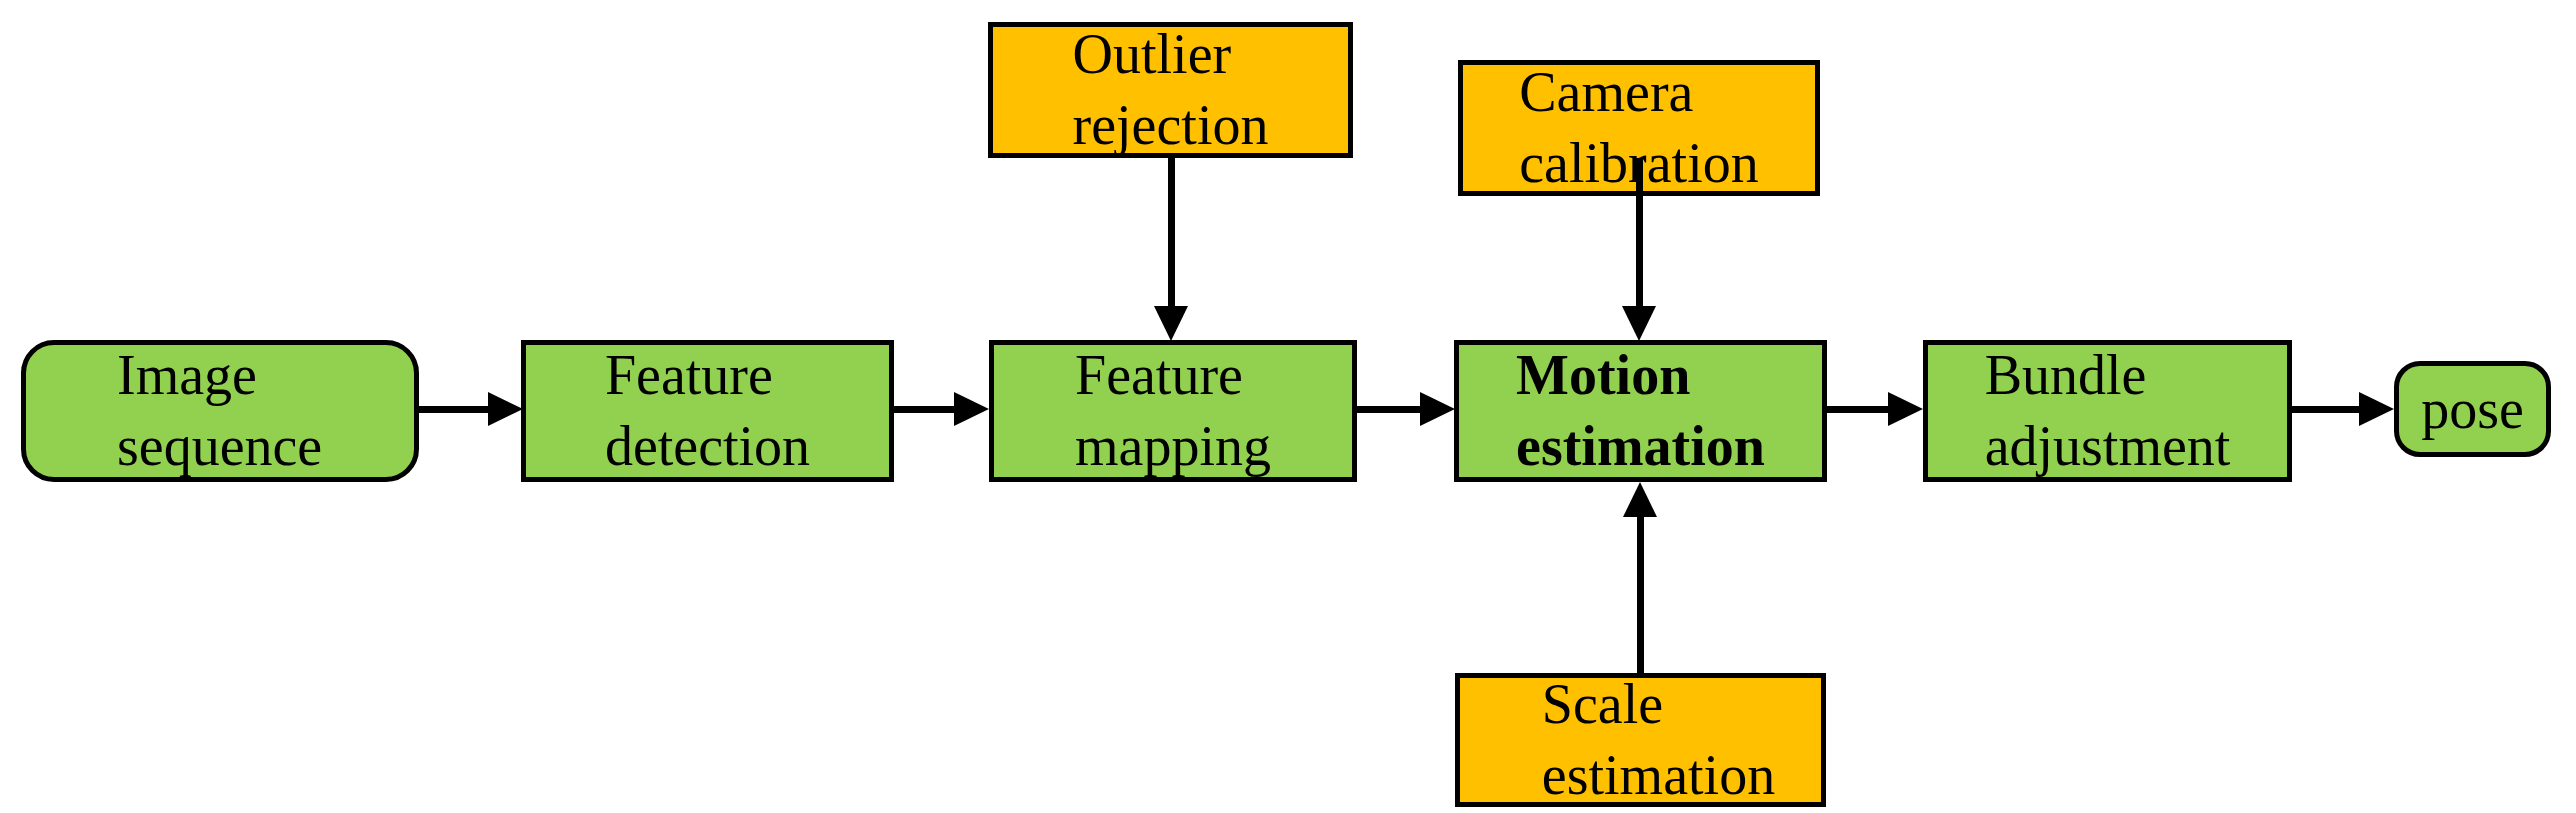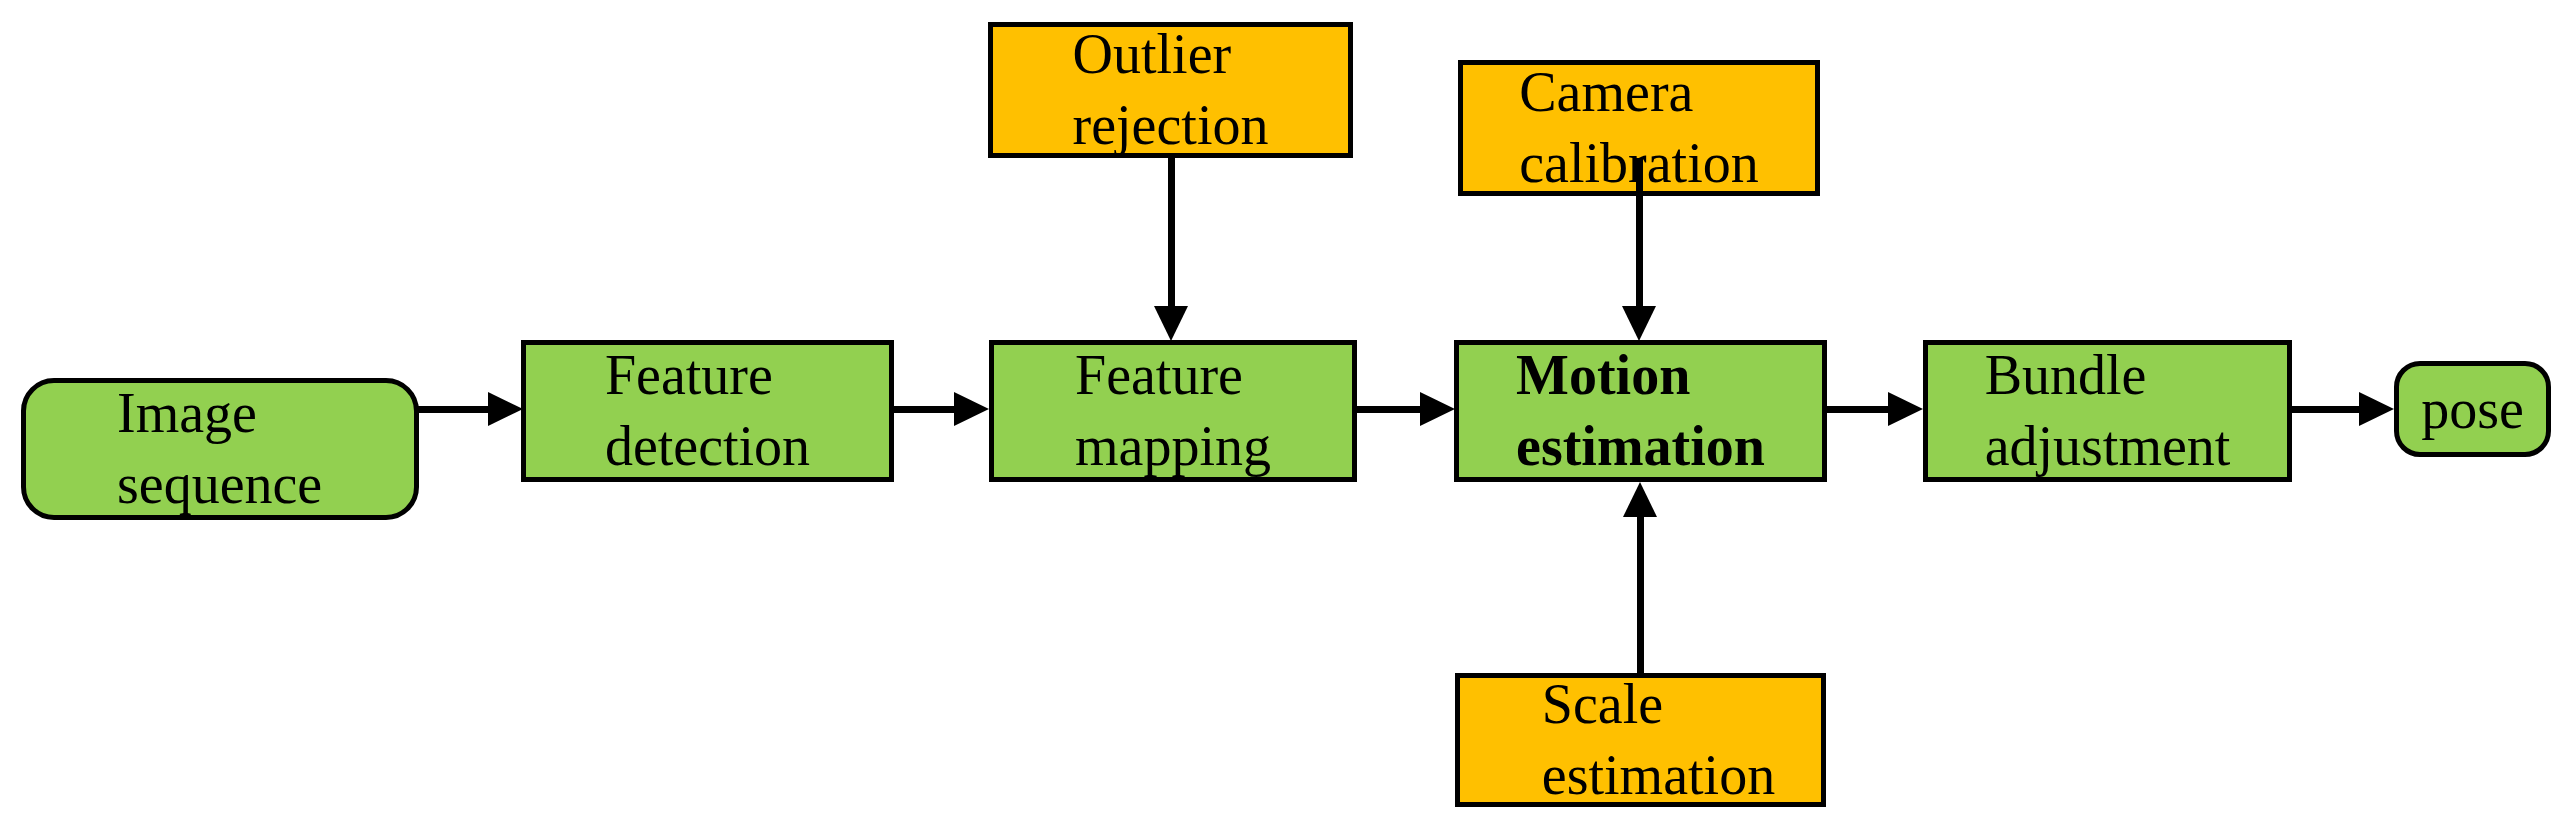--- a/index.html
+++ b/index.html
@@ -62,21 +62,21 @@
     position: absolute;
     width: 0; height: 0;
     border-left: 17.3px solid transparent;
     border-right: 17.3px solid transparent;
     border-bottom: 35px solid var(--line, #000000);
   }
 
   
   #n-outlier   { left: 988px; top: 22px;  width: 365px; height: 136px; }
   #n-camera    { left: 1458px; top: 22px;  width: 362px; height: 136px; margin-top: 38px; }
-  #n-imageseq  { left: 20.6px;   top: 340px; width: 398px; height: 142px; margin-top: 38px; }
+  #n-imageseq  { left: 20.6px;   top: 340px; width: 398px; height: 142px; }
   #n-featdet   { left: 521px;  top: 340px; width: 373px; height: 142px; }
   #n-featmap   { left: 989px; top: 340px; width: 368px; height: 142px; }
   #n-motion    { left: 1454px; top: 340px; width: 373px; height: 142px; font-weight: bold; }
   #n-bundle    { left: 1923px; top: 340px; width: 369px; height: 142px; }
   #n-pose      { left: 2394px; top: 361px; width: 157px; height: 96px; }
   #n-scale     { left: 1455px; top: 673px; width: 371px; height: 134px; padding-left: 36px; }
 </style>
 </head>
 <body>
 

